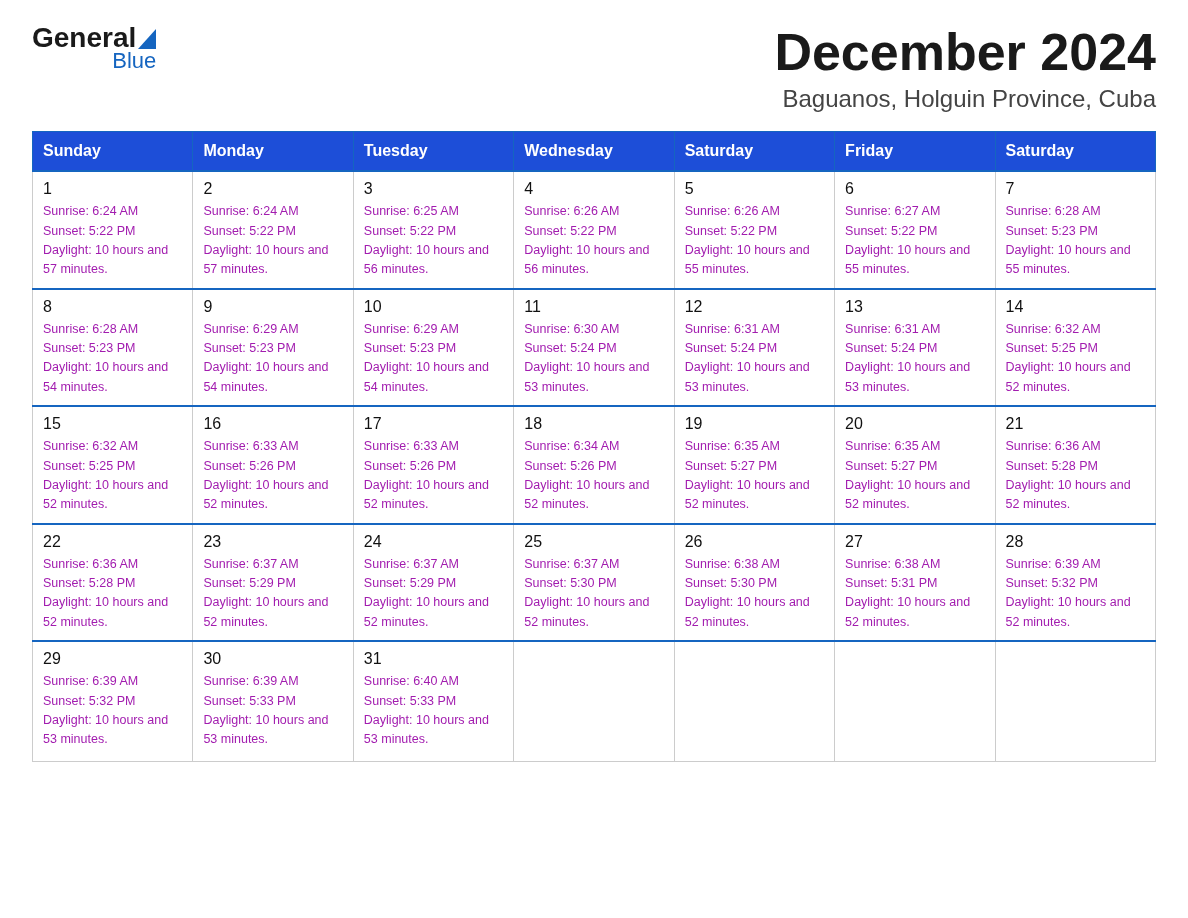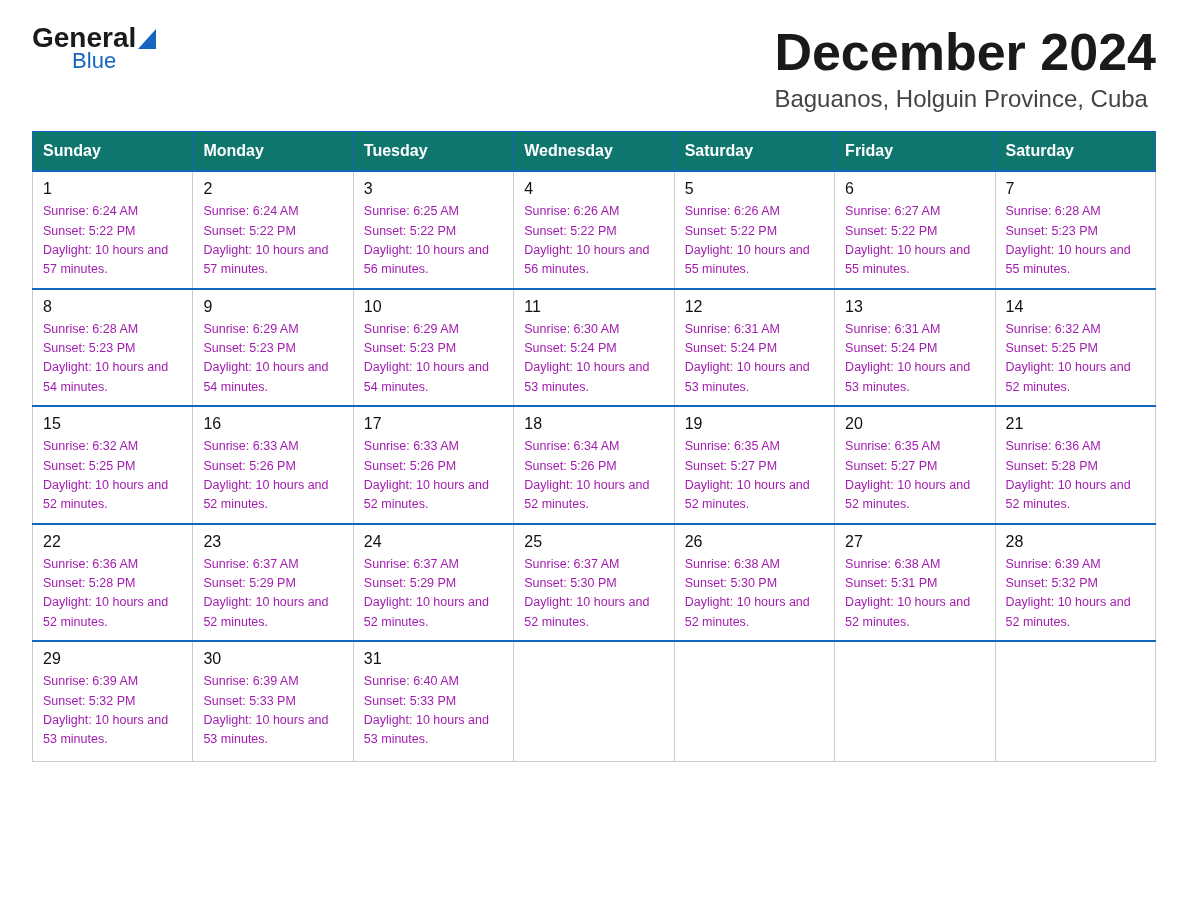--- a/index.html
+++ b/index.html
@@ -12,54 +12,55 @@
     }
     .header {
       display: flex;
       align-items: flex-start;
       justify-content: space-between;
       margin-bottom: 18px;
     }
     .logo {
       display: flex;
       flex-direction: column;
-      align-items: center;
+      align-items: flex-end;
       line-height: 1;
     }
     .logo-text {
       font-size: 28px;
       font-weight: bold;
       color: #1a1a1a;
     }
     .logo-blue-line {
       font-size: 22px;
       font-weight: normal;
       color: #1565c0;
       margin-top: -2px;
     }
     .title-area {
+      text-align: right;
     }
     .month-title {
       font-size: 52px;
       font-weight: bold;
       color: #1a1a1a;
       line-height: 1.1;
     }
     .subtitle {
       font-size: 24px;
       color: #444;
       margin-top: 4px;
     }
     table {
       width: 100%;
       border-collapse: collapse;
       table-layout: fixed;
     }
     thead tr th {
-      background-color: #0f766e;
+      background-color: #1d4ed8;
       color: #fff;
       font-size: 16px;
       font-weight: bold;
       padding: 10px 10px;
       text-align: left;
       border: 1px solid #1565c0;
     }
     tbody tr td {
       vertical-align: top;
       padding: 8px 10px;

